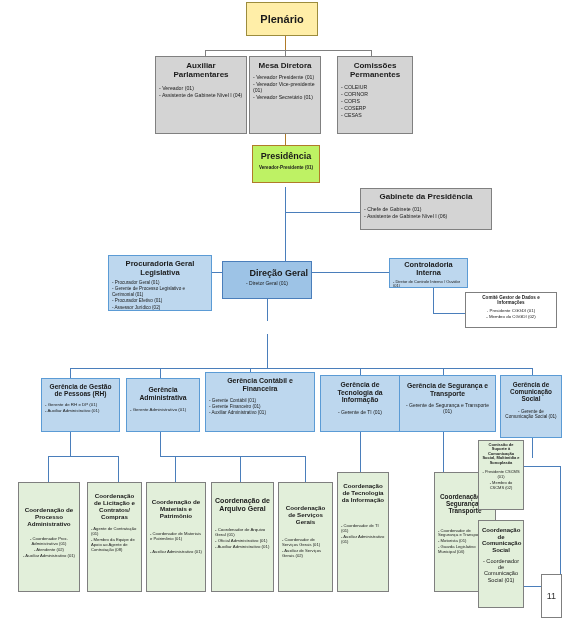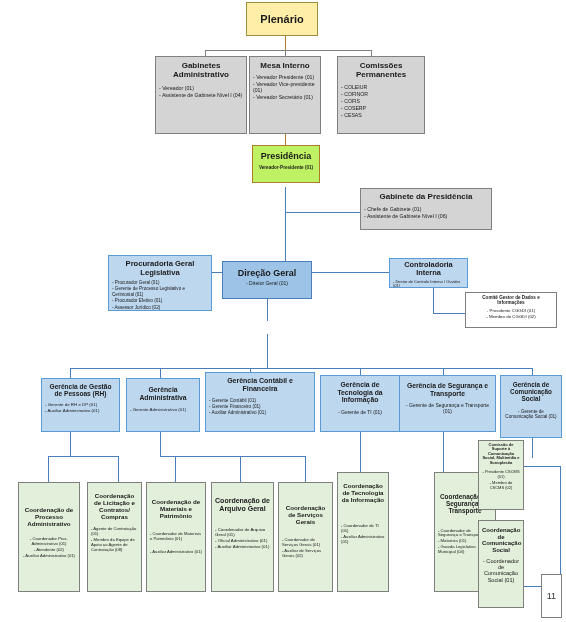--- a/index.html
+++ b/index.html
@@ -88,37 +88,37 @@
   <div class="ln v" style="left:532px;top:438px;height:20px;"></div>
   <div class="ln v" style="left:560px;top:466px;height:120px;"></div>
   <div class="ln h" style="left:520px;top:466px;width:40px;"></div>
   <div class="ln h" style="left:520px;top:586px;width:40px;"></div>
 
   <div class="box yellow" style="left:246px;top:2px;width:72px;height:34px;display:flex;align-items:center;justify-content:center;">
     <div class="t" style="font-size:11px;">Plenário</div>
   </div>
 
   <div class="box grey" style="left:155px;top:56px;width:92px;height:78px;">
-    <div class="t" style="font-size:8px;padding-top:3px;">Gabinetes Administrativo</div>
+    <div class="t" style="font-size:8px;padding-top:3px;">Auxiliar Parlamentares</div>
     <div class="sub" style="font-size:5.2px;margin-top:5px;">
       <div>- Vereador (01)</div>
       <div>- Assistente  de Gabinete Nível I (04)</div>
     </div>
   </div>
 
   <div class="box grey" style="left:249px;top:56px;width:72px;height:78px;">
-    <div class="t" style="font-size:8px;padding-top:3px;">Mesa Interno</div>
+    <div class="t" style="font-size:8px;padding-top:3px;">Mesa Diretora</div>
     <div class="sub" style="font-size:5.2px;margin-top:3px;">
       <div>- Vereador Presidente (01)</div>
       <div>- Vereador Vice-presidente (01)</div>
       <div>- Vereador Secretário (01)</div>
     </div>
   </div>
 
-  <div class="box grey" style="left:337px;top:56px;width:88px;height:78px;">
+  <div class="box grey" style="left:337px;top:56px;width:76px;height:78px;">
     <div class="t" style="font-size:8px;padding-top:3px;">Comissões Permanentes</div>
     <div class="sub" style="font-size:5.2px;margin-top:4px;">
       <div>- COLEIUR</div>
       <div>- COFINOR</div>
       <div>- COFIS</div>
       <div>- COSERP</div>
       <div>- CESAS</div>
     </div>
   </div>
 
@@ -139,21 +139,21 @@
     <div class="t" style="font-size:7.6px;padding-top:2px;">Procuradoria Geral Legislativa</div>
     <div class="sub" style="font-size:4.6px;margin-top:3px;">
       <div>- Procurador Geral (01)</div>
       <div>- Gerente de Processo Legislativo e Cerimonial (01)</div>
       <div>- Procurador Efetivo (01)</div>
       <div>- Assessor Jurídico (02)</div>
     </div>
   </div>
 
   <div class="box blue" style="left:222px;top:261px;width:90px;height:38px;">
-    <div class="t" style="font-size:9px;padding-top:4px;">Direção Geral</div>
+    <div class="t" style="font-size:9px;padding-top:4px;text-align:right;">Direção Geral</div>
     <div class="sub" style="font-size:5px;text-align:center;margin-top:3px;">
       <div>- Diretor Geral (01)</div>
     </div>
   </div>
 
   <div class="box lblue" style="left:389px;top:258px;width:79px;height:30px;">
     <div class="t" style="font-size:7.4px;">Controladoria Interna</div>
     <div class="sub" style="font-size:4px;margin-top:2px;">
       <div>- Diretor de Controle Interno / Ouvidor (01)</div>
     </div>

